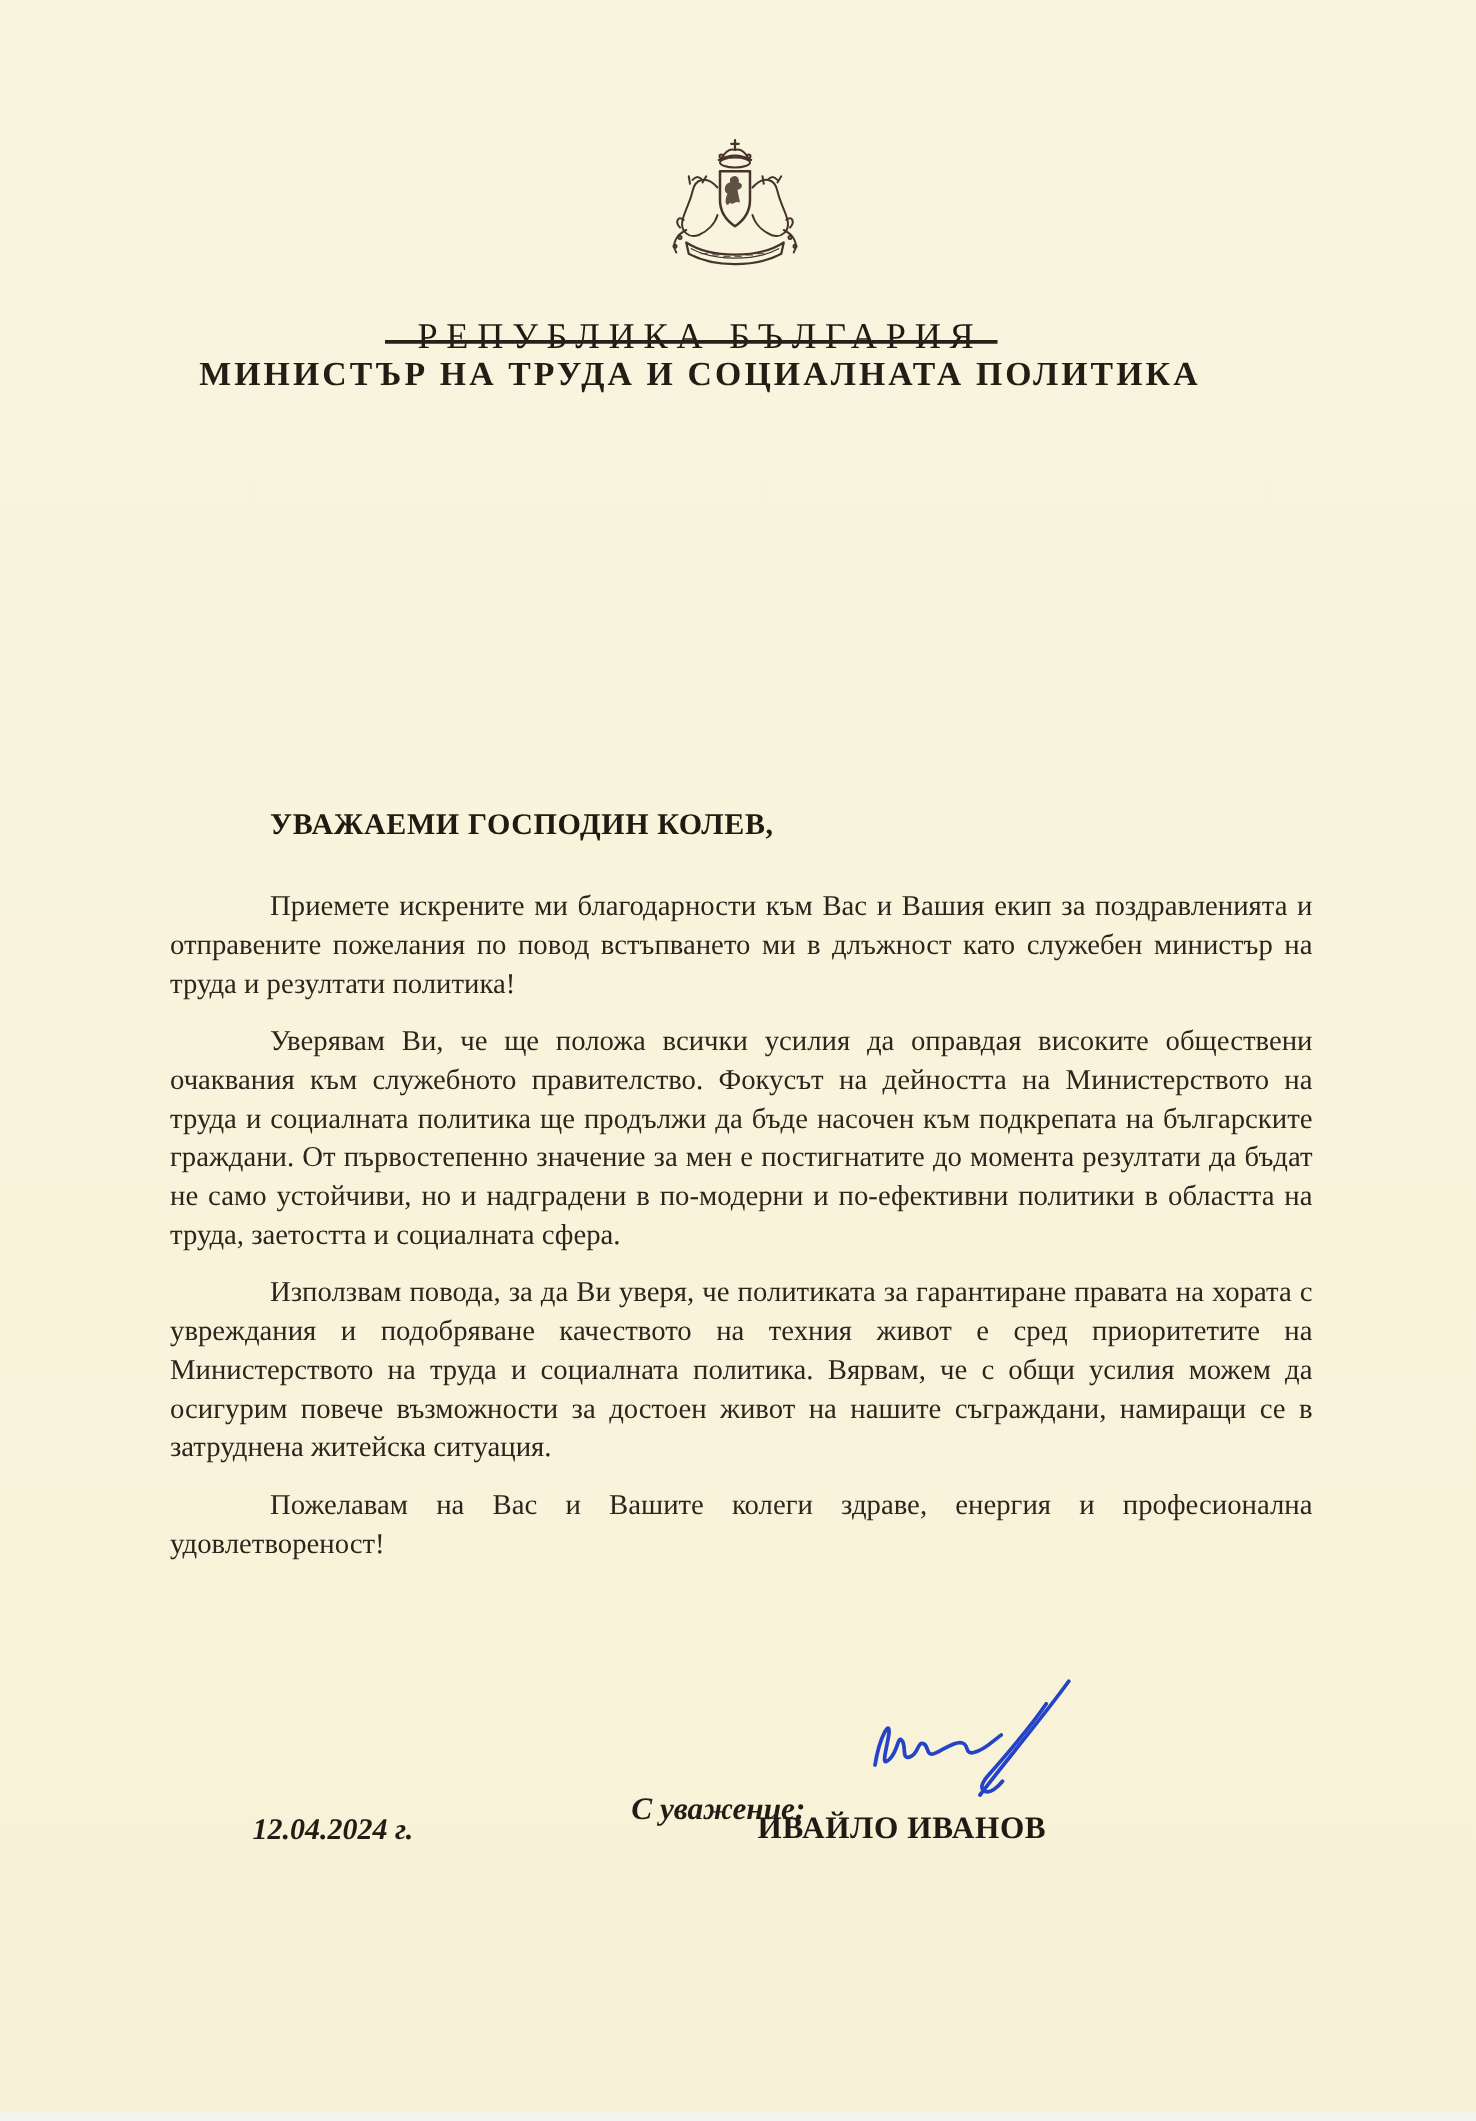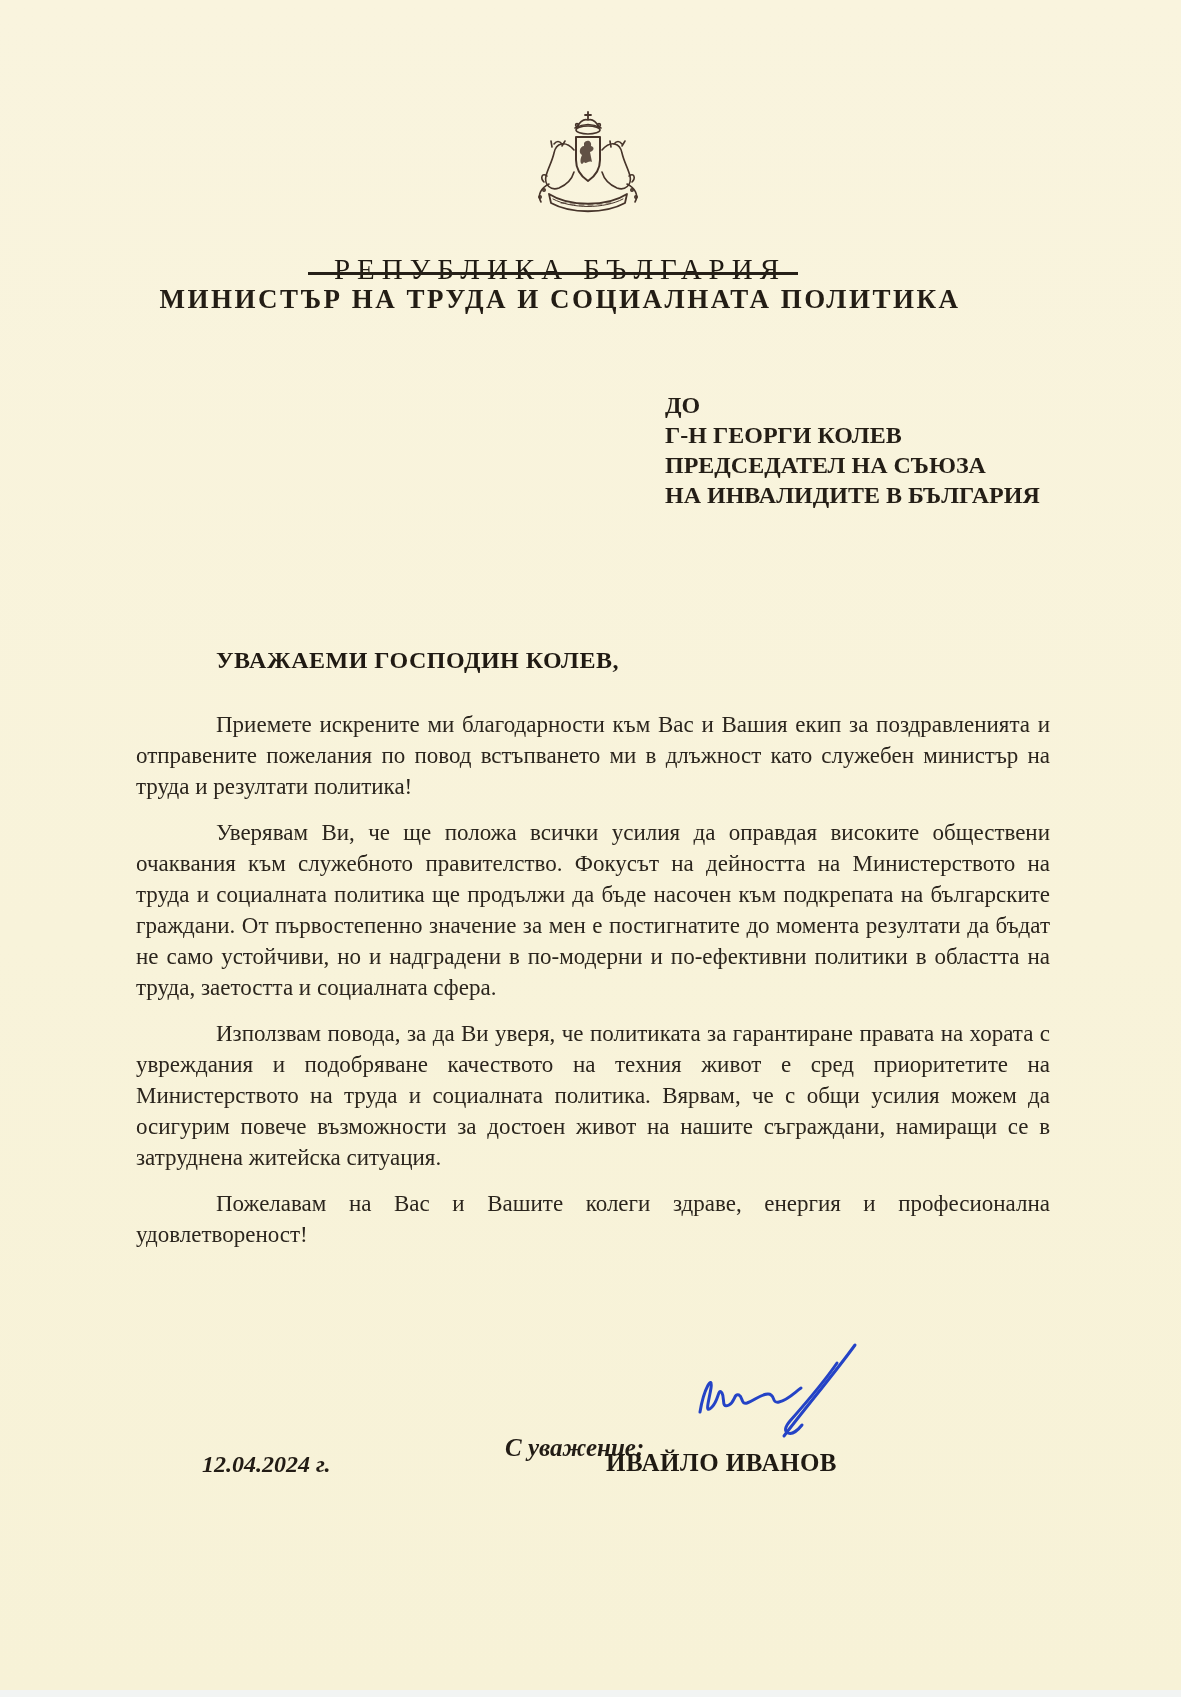--- a/index.html
+++ b/index.html
@@ -121,26 +121,20 @@
       <path d="M22 84 C42 97 80 97 100 84 L98 93 C78 104 44 104 24 93 Z" stroke-width="1.8"></path>
       <path d="M26 89 C45 99 77 99 96 89" stroke-width="1"></path>
       <path d="M34 93 h5 m4 1 h5 m4 1 h5 m4 0 h5 m4 -1 h5 m4 -1 h5" stroke-width="0.9"></path>
     </svg>
   </div>
 
   <div class="republic-title">РЕПУБЛИКА БЪЛГАРИЯ</div>
   <div class="title-underline"></div>
   <div class="minister-title">МИНИСТЪР НА ТРУДА И СОЦИАЛНАТА ПОЛИТИКА</div>
 
-  <div class="recipient">
-    <div>ДО</div>
-    <div>Г-Н ГЕОРГИ КОЛЕВ</div>
-    <div>ПРЕДСЕДАТЕЛ НА СЪЮЗА</div>
-    <div>НА ИНВАЛИДИТЕ В БЪЛГАРИЯ</div>
-  </div>
 
   <div class="letter">
     <div class="salutation">УВАЖАЕМИ ГОСПОДИН КОЛЕВ,</div>
     <p>Приемете искрените ми благодарности към Вас и Вашия екип за поздравленията и отправените пожелания по повод встъпването ми в длъжност като служебен министър на труда и резултати политика!</p>
     <p>Уверявам Ви, че ще положа всички усилия да оправдая високите обществени очаквания към служебното правителство. Фокусът на дейността на Министерството на труда и социалната политика ще продължи да бъде насочен към подкрепата на българските граждани. От първостепенно значение за мен е постигнатите до момента резултати да бъдат не само устойчиви, но и надградени в по-модерни и по-ефективни политики в областта на труда, заетостта и социалната сфера.</p>
     <p>Използвам повода, за да Ви уверя, че политиката за гарантиране правата на хората с увреждания и подобряване качеството на техния живот е сред приоритетите на Министерството на труда и социалната политика. Вярвам, че с общи усилия можем да осигурим повече възможности за достоен живот на нашите съграждани, намиращи се в затруднена житейска ситуация.</p>
     <p>Пожелавам на Вас и Вашите колеги здраве, енергия и професионална удовлетвореност!</p>
   </div>
 
   <div class="valediction">С уважение:</div>

